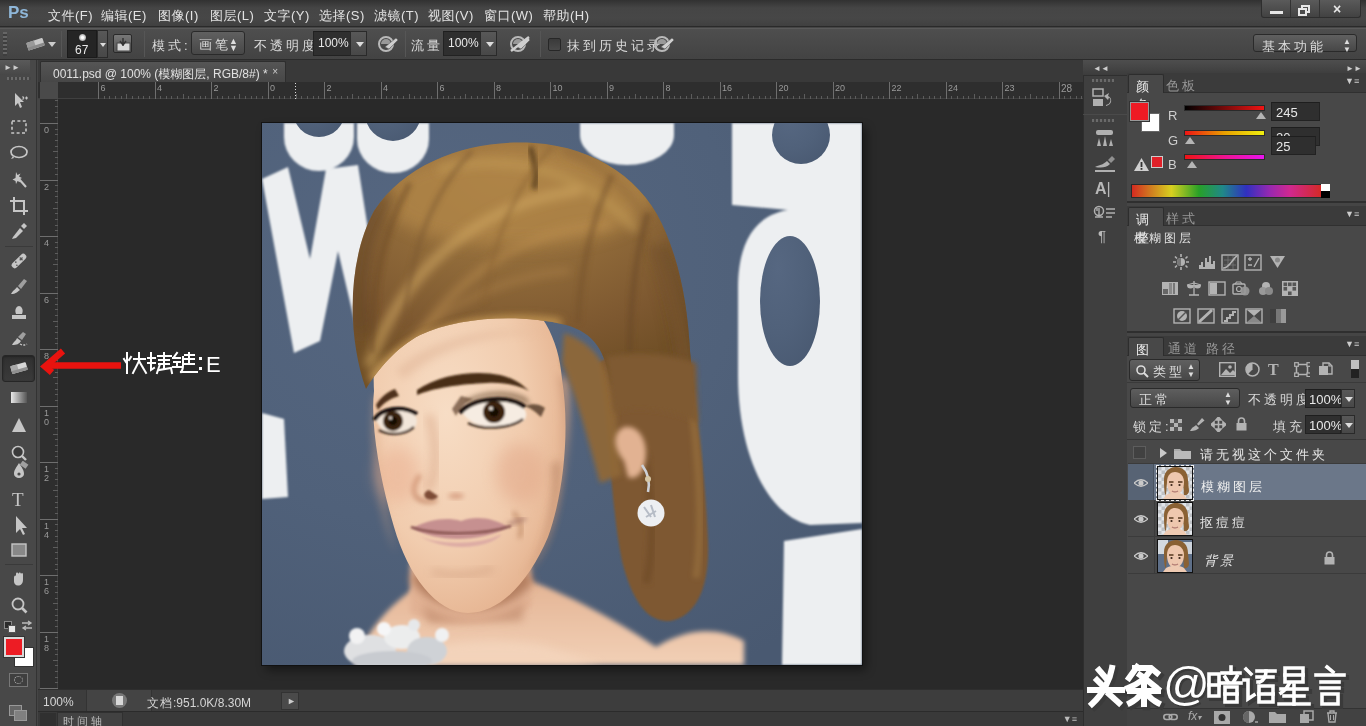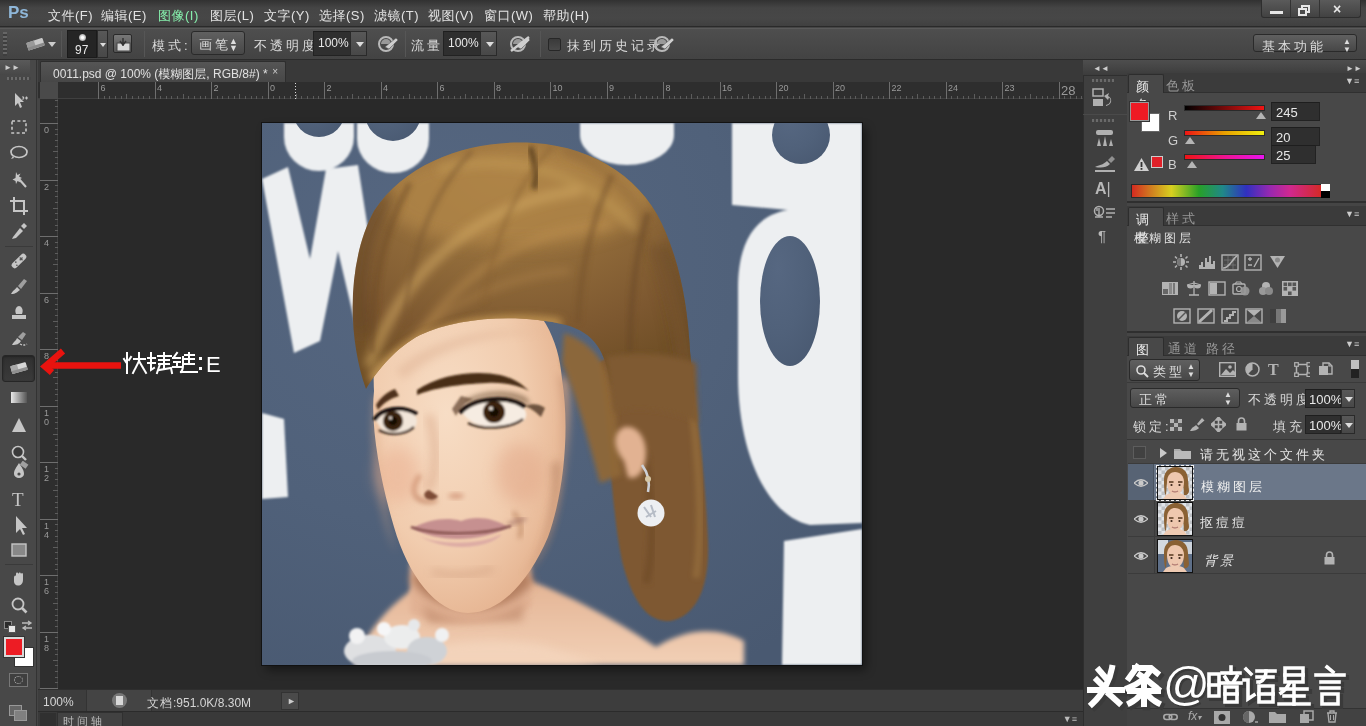--- a/index.html
+++ b/index.html
@@ -10,21 +10,21 @@
 .vbox{background:#2f2f2f;border:1px solid #222;border-top-color:#1e1e1e;color:#e8e8e8}
 .drop{background:linear-gradient(#606060,#474747);border:1px solid #2a2a2a;border-radius:3px}
 .dbtn{background:linear-gradient(#585858,#484848);border:1px solid #2a2a2a}
 </style></head><body>
 <div id="root">
 
 <div class="a" style="left:0;top:0;width:1366px;height:27px;background:linear-gradient(#313131,#454545 30%,#474747 70%,#404040);border-bottom:1px solid #2a2a2a"></div>
 <div class="a" style="left:8px;top:3px;font-size:17px;font-weight:bold;color:#8fb7d9">Ps</div>
 <div class="a" style="left:48px;top:7px;font-size:13px;color:#e2e2e2"><span style="letter-spacing:0.5px">文件(F)</span></div>
 <div class="a" style="left:101px;top:7px;font-size:13px;color:#e2e2e2"><span style="letter-spacing:0.5px">编辑(E)</span></div>
-<div class="a" style="left:158px;top:7px;font-size:13px;color:#86efac"><span style="letter-spacing:0.5px">图像(I)</span></div>
+<div class="a" style="left:158px;top:7px;font-size:13px;color:#e5e5e5"><span style="letter-spacing:0.5px">图像(I)</span></div>
 <div class="a" style="left:210px;top:7px;font-size:13px;color:#e2e2e2"><span style="letter-spacing:0.5px">图层(L)</span></div>
 <div class="a" style="left:264px;top:7px;font-size:13px;color:#e2e2e2"><span style="letter-spacing:0.5px">文字(Y)</span></div>
 <div class="a" style="left:319px;top:7px;font-size:13px;color:#e2e2e2"><span style="letter-spacing:0.5px">选择(S)</span></div>
 <div class="a" style="left:374px;top:7px;font-size:13px;color:#e2e2e2"><span style="letter-spacing:0.5px">滤镜(T)</span></div>
 <div class="a" style="left:428px;top:7px;font-size:13px;color:#e2e2e2"><span style="letter-spacing:0.5px">视图(V)</span></div>
 <div class="a" style="left:484px;top:7px;font-size:13px;color:#e2e2e2"><span style="letter-spacing:0.5px">窗口(W)</span></div>
 <div class="a" style="left:543px;top:7px;font-size:13px;color:#e2e2e2"><span style="letter-spacing:0.5px">帮助(H)</span></div>
 <div class="a" style="left:1261px;top:0;width:100px;height:18px;background:linear-gradient(#5a5a5a,#424242);border:1px solid #2e2e2e;border-top:none;border-radius:0 0 3px 3px;display:flex">
       <div style="width:29px;border-right:1px solid #333;position:relative">
         <div style="position:absolute;left:8px;top:11px;width:13px;height:3px;background:#e6e6e6"></div>
@@ -43,21 +43,21 @@
 <g transform="rotate(-18 12 9)">
         <rect x="3" y="5" width="17" height="8" rx="1" fill="#c9c9c9"></rect>
 <rect x="3" y="5" width="8" height="8" fill="#9a9a9a"></rect>
         <rect x="3" y="10" width="17" height="3" fill="#8a8a8a"></rect>
       </g>
     </svg>
 <div class="a" style="left:48px;top:42px;width:0;height:0;border-left:4px solid transparent;border-right:4px solid transparent;border-top:5px solid #ccc"></div>
 <div class="a sep" style="left:61px;top:31px;height:26px"></div>
 <div class="a" style="left:67px;top:30px;width:30px;height:28px;background:#252525;border:1px solid #1b1b1b">
       <div class="a" style="left:11px;top:3px;width:7px;height:7px;border-radius:50%;background:radial-gradient(circle,#fff 20%,#bbb 60%,#444)"></div>
-      <div class="a" style="left:7px;top:12px;font-size:12px;color:#e8e8e8">97</div>
+      <div class="a" style="left:7px;top:12px;font-size:12px;color:#e8e8e8">67</div>
     </div>
 <div class="a dbtn" style="left:97px;top:30px;width:11px;height:28px">
       <div class="a" style="left:2px;top:12px;border-left:3px solid transparent;border-right:3px solid transparent;border-top:4px solid #ddd"></div>
     </div>
 <div class="a dbtn" style="left:113px;top:34px;width:19px;height:19px;border-radius:2px;background:linear-gradient(#777,#555)">
       <svg style="position:absolute;left:2px;top:2px" width="15" height="15">
         <rect x="1" y="6" width="13" height="8" fill="#d8d8d8" stroke="#444"></rect>
         <path d="M7,1 L7,9 M4,4 L7,8 M10,4 L7,8" stroke="#333" stroke-width="1.5"></path>
       </svg>
     </div>
@@ -403,21 +403,21 @@
 <div class="a" style="left:1007.6px;top:96px;width:1px;height:3px;background:#5d5d5d"></div>
 <div class="a" style="left:1013.3px;top:96px;width:1px;height:3px;background:#5d5d5d"></div>
 <div class="a" style="left:1019.0px;top:96px;width:1px;height:3px;background:#5d5d5d"></div>
 <div class="a" style="left:1024.6px;top:96px;width:1px;height:3px;background:#5d5d5d"></div>
 <div class="a" style="left:1030.2px;top:94px;width:1px;height:5px;background:#5d5d5d"></div>
 <div class="a" style="left:1035.9px;top:96px;width:1px;height:3px;background:#5d5d5d"></div>
 <div class="a" style="left:1041.5px;top:96px;width:1px;height:3px;background:#5d5d5d"></div>
 <div class="a" style="left:1047.2px;top:96px;width:1px;height:3px;background:#5d5d5d"></div>
 <div class="a" style="left:1052.8px;top:96px;width:1px;height:3px;background:#5d5d5d"></div>
 <div class="a" style="left:1058.5px;top:82px;width:1px;height:17px;background:#6e6e6e"></div>
-<div class="a" style="left:1061.0px;top:83px;font-size:13px;color:#9a9a9a">28</div>
+<div class="a" style="left:1061.0px;top:83px;font-size:10px;color:#9a9a9a">28</div>
 <div class="a" style="left:1064.2px;top:96px;width:1px;height:3px;background:#5d5d5d"></div>
 <div class="a" style="left:1069.8px;top:96px;width:1px;height:3px;background:#5d5d5d"></div>
 <div class="a" style="left:1075.5px;top:96px;width:1px;height:3px;background:#5d5d5d"></div>
 <div class="a" style="left:1081.1px;top:96px;width:1px;height:3px;background:#5d5d5d"></div>
 <div class="a" style="left:55px;top:117.3px;width:3px;height:1px;background:#5d5d5d"></div>
 <div class="a" style="left:55px;top:111.7px;width:3px;height:1px;background:#5d5d5d"></div>
 <div class="a" style="left:55px;top:106.0px;width:3px;height:1px;background:#5d5d5d"></div>
 <div class="a" style="left:55px;top:100.4px;width:3px;height:1px;background:#5d5d5d"></div>
 <div class="a" style="left:40px;top:123.0px;width:18px;height:1px;background:#6e6e6e"></div>
 <div class="a" style="left:44px;top:126.0px;font-size:9px;line-height:9px;color:#9a9a9a">0</div>
@@ -596,21 +596,21 @@
     </div>
 <div class="a" style="left:1168px;top:133px;font-size:13px;color:#cfcfcf">G</div>
     <div class="a" style="left:1184px;top:130px;width:81px;height:6px;border:1px solid #2a2a2a;background:linear-gradient(90deg,#ee1414,#e8a000,#efef10)"></div>
     <div class="a" style="left:1185px;top:137px;width:0;height:0;border-left:5px solid transparent;border-right:5px solid transparent;border-bottom:7px solid #b5b5b5"></div>
     <div class="a vbox" style="left:1271px;top:127px;width:49px;height:19px">
       <div style="position:absolute;left:4px;top:2px;font-size:13px">20</div>
     </div>
 <div class="a" style="left:1168px;top:157px;font-size:13px;color:#cfcfcf">B</div>
     <div class="a" style="left:1184px;top:154px;width:81px;height:6px;border:1px solid #2a2a2a;background:linear-gradient(90deg,#ee1414,#ee1490,#e814ee)"></div>
     <div class="a" style="left:1187px;top:161px;width:0;height:0;border-left:5px solid transparent;border-right:5px solid transparent;border-bottom:7px solid #b5b5b5"></div>
-    <div class="a vbox" style="left:1271px;top:145px;width:45px;height:19px">
+    <div class="a vbox" style="left:1271px;top:136px;width:45px;height:19px">
       <div style="position:absolute;left:4px;top:2px;font-size:13px">25</div>
     </div>
 <svg class="a" style="left:1133px;top:157px" width="17" height="15">
       <path d="M8.5,1 L16,14 L1,14 Z" fill="#cfcfcf"></path>
       <rect x="7.6" y="5" width="1.8" height="5" fill="#333"></rect>
       <rect x="7.6" y="11" width="1.8" height="1.8" fill="#333"></rect>
     </svg>
 <div class="a" style="left:1151px;top:156px;width:12px;height:12px;background:#e02028;border:1px solid #ccc"></div>
 <div class="a" style="left:1131px;top:184px;width:199px;height:14px;border:1px solid #2a2a2a;background:linear-gradient(90deg,#d42a20,#d08020 10%,#d8d020 20%,#28a028 34%,#208888 46%,#3030c0 58%,#9828b0 70%,#d02890 80%,#d42a20 97%)"></div>
 <div class="a" style="left:1321px;top:184px;width:9px;height:7px;background:#fff"></div>

